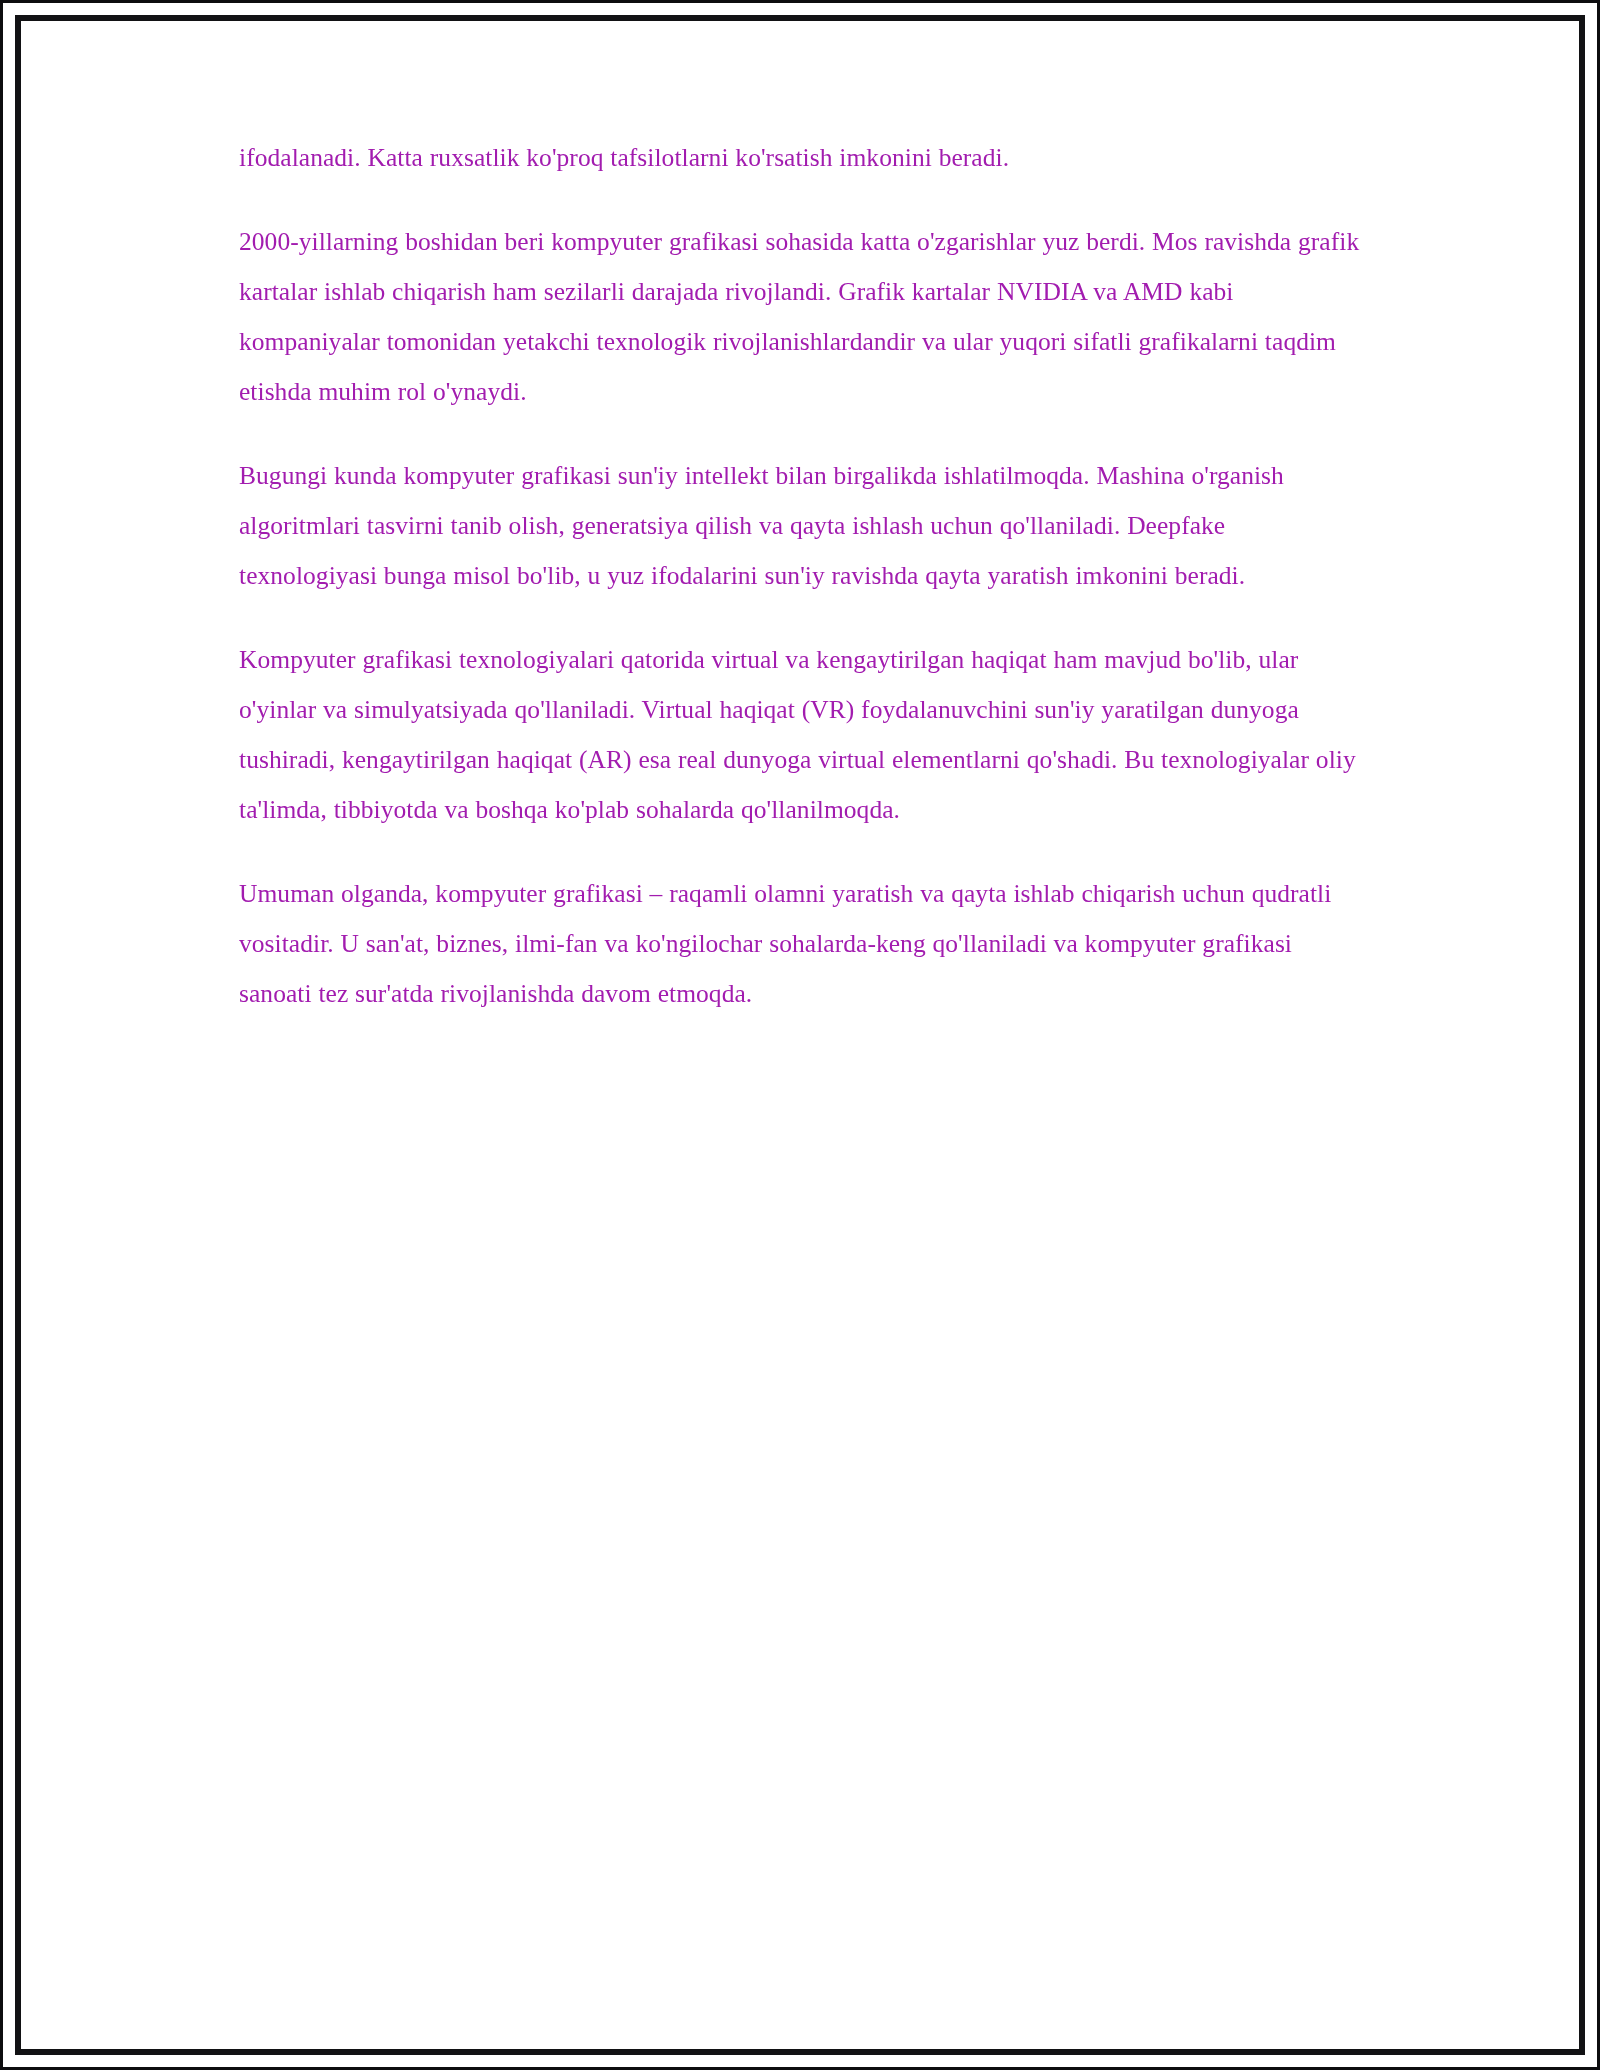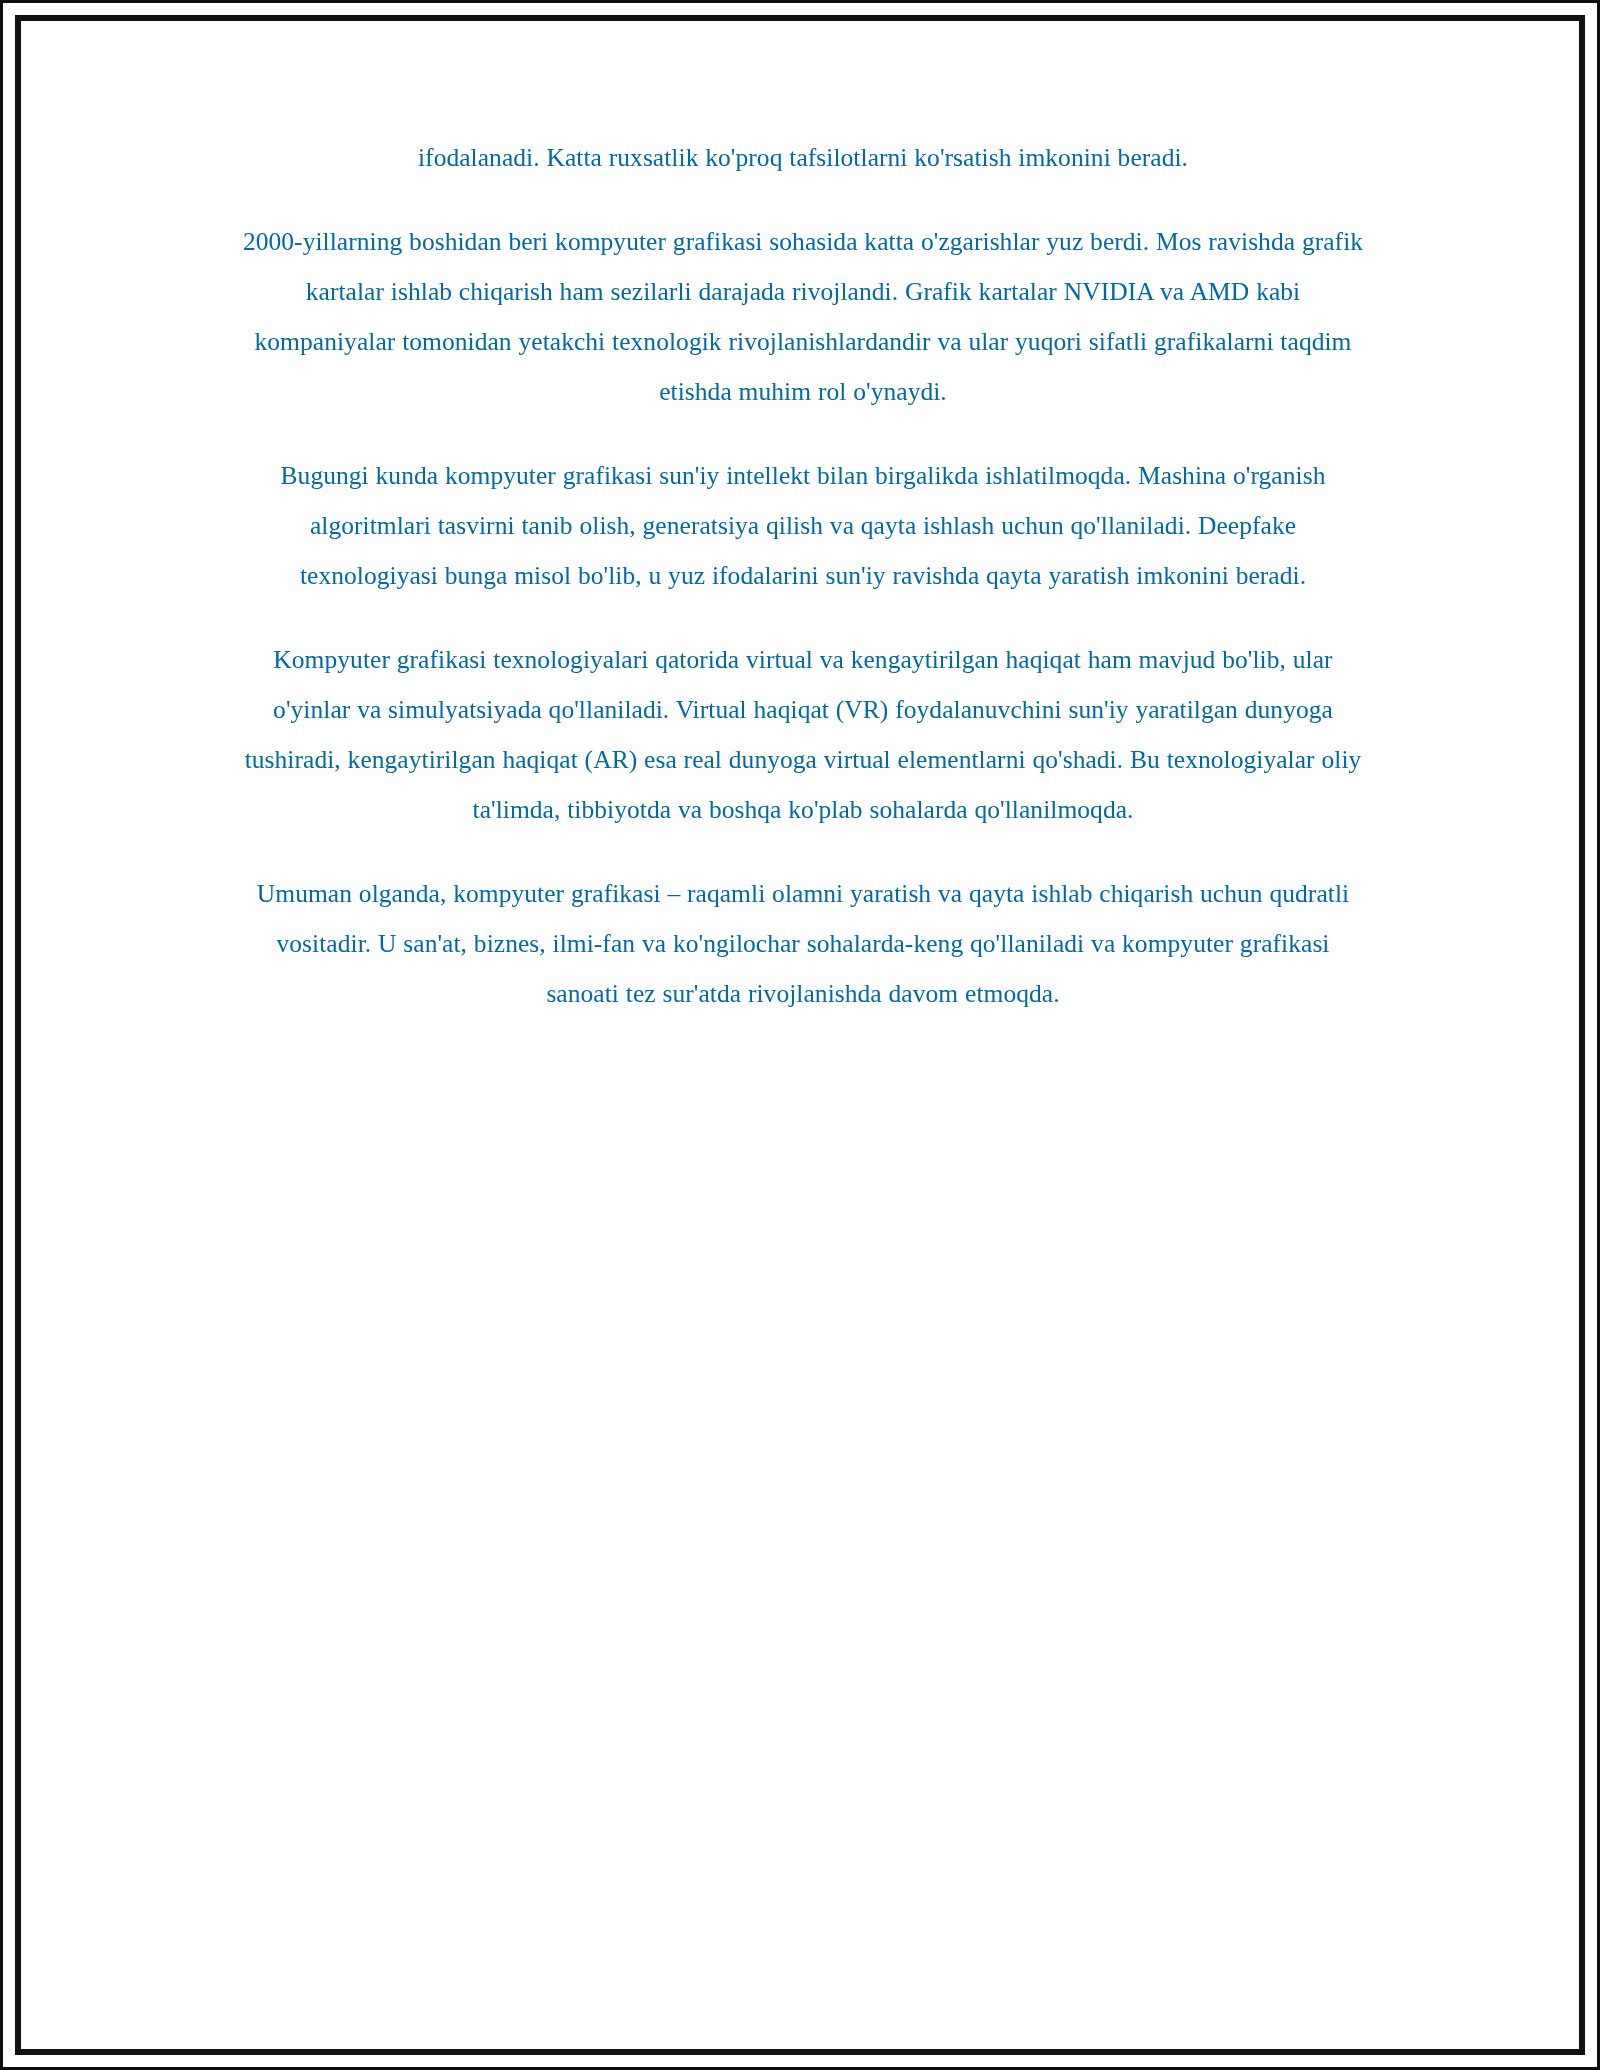--- a/index.html
+++ b/index.html
@@ -71,22 +71,22 @@
     position: absolute;
     left: 218px;
     top: 112px;
     width: 1128px;
   }
 
   .para {
     margin: 0 0 34px 0;
     font-size: 25.5px;
     line-height: 50px;
-    color: #0369a1;
-    text-align: center;
+    color: #a21caf;
+    text-align: left;
     letter-spacing: 0.05px;
     word-spacing: 0.4px;
   }
 
   .para:last-child {
     margin-bottom: 0;
   }
 </style>
 </head>
 <body>

